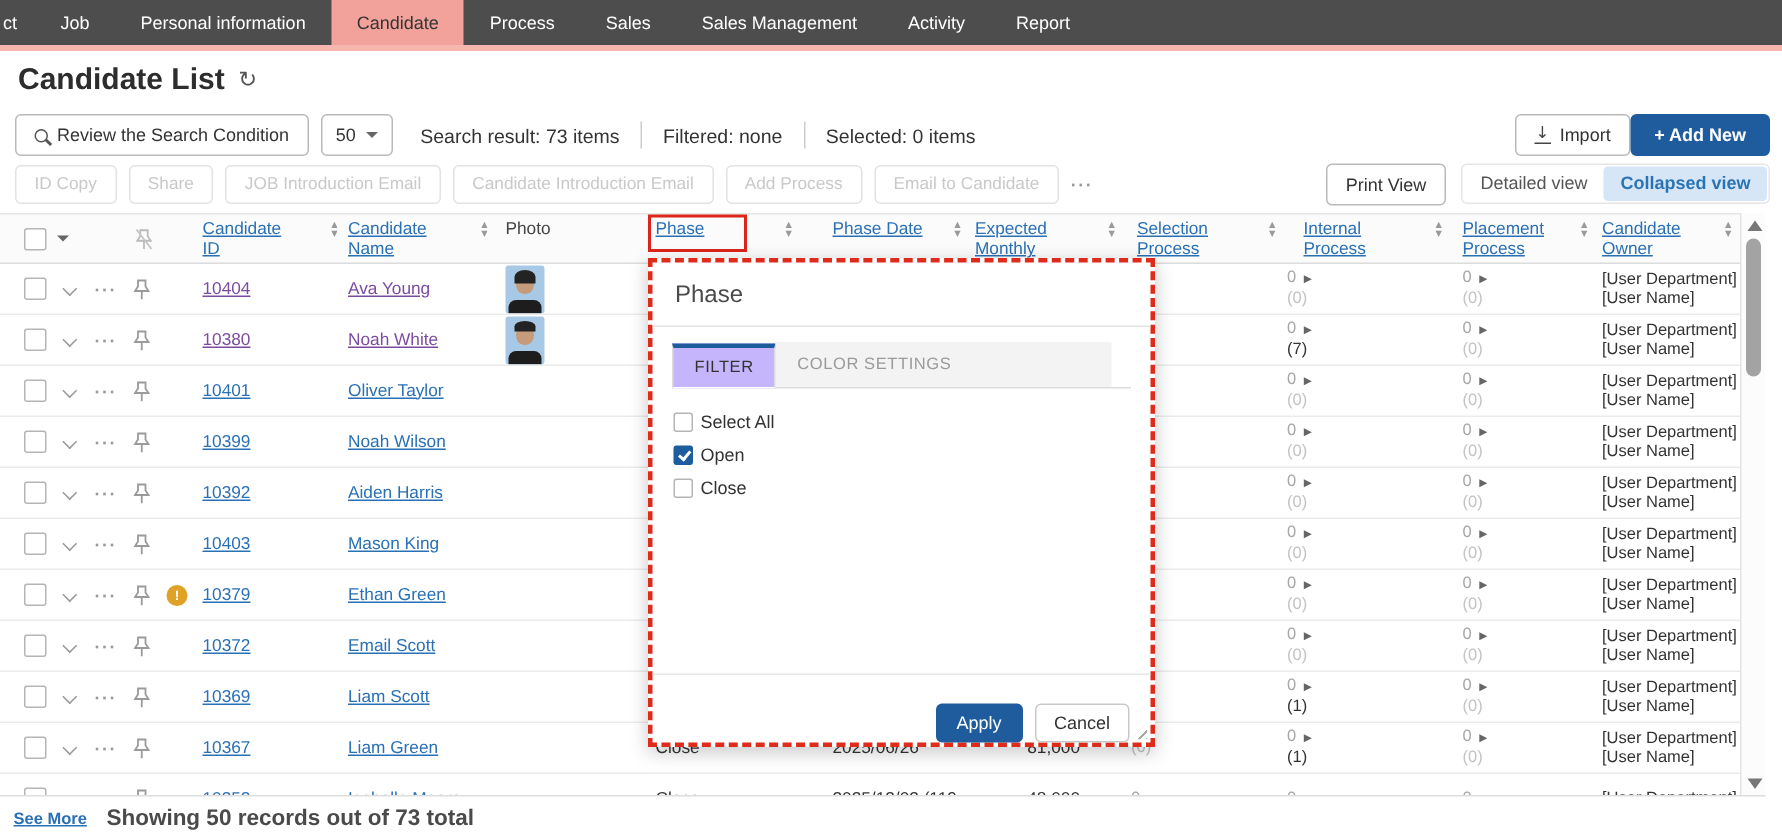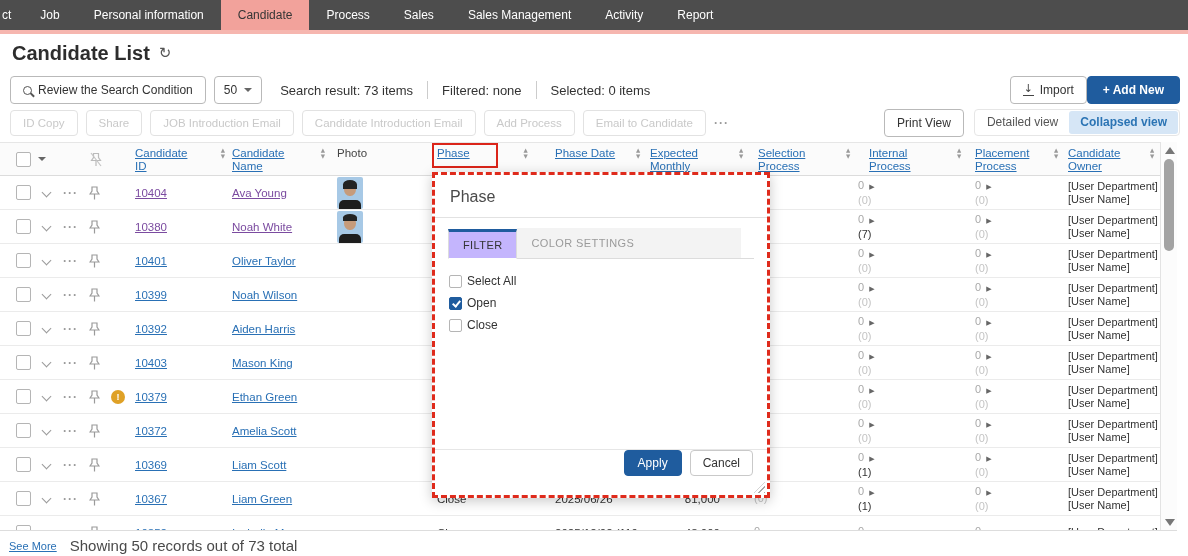--- a/index.html
+++ b/index.html
@@ -96,40 +96,40 @@
 
   
   .vscroll { position:absolute; left:1160px; top:142px; width:17px; height:389px; background:#fcfcfc; border-left:1px solid #e3e3e3; }
   .sb-up, .sb-down { position:absolute; left:4px; width:0; height:0; border-left:5px solid transparent; border-right:5px solid transparent; cursor:pointer; }
   .sb-up { top:5px; border-bottom:7px solid #777; }
   .sb-down { bottom:5px; border-top:7px solid #777; }
   .sb-thumb { position:absolute; left:3px; top:17px; width:10px; height:92px; background:#a3a3a3; border-radius:6px; cursor:pointer; }
 
   
   .tbl-bottom { position:absolute; left:0; top:530px; width:1177px; border-top:1px solid #ddd; }
-  .footer { position:absolute; left:9px; top:537px; display:flex; align-items:center; gap:13px; }
+  .footer { position:absolute; left:9px; top:537px; display:flex; align-items:center; gap:13px;font-weight:bold; }
   .see-more { font-size:11px; color:#2970b5; text-decoration:underline; cursor:pointer; }
   .showing { font-size:15px; color:#4a4a4a; }
 
   
   .phase-hl { position:absolute; left:432px; top:143px; width:66px; height:25px; border:2px solid #db251a; pointer-events:none; }
 
   
   .popup { position:absolute; left:432px; top:172px; width:338px; height:326px; background:#fff; border:3px dashed #df2b1c; box-shadow:0 3px 12px rgba(0,0,0,.22); z-index:10; }
   .pp-title { font-size:16px; color:#4a4a4a; padding:13px 15px 11px; border-bottom:1px solid #e2e2e2; }
   .pp-tabs { display:flex; align-items:flex-end; margin:10px 13px 0; border-bottom:1px solid #dcdcdc; }
   .pp-tab { height:30px; display:flex; align-items:center; padding:0 14px; font-size:11px; letter-spacing:.4px; cursor:pointer; white-space:nowrap; }
   .pp-tab.active { background:#c4b5fd; border:1px solid #dcdcdc; border-top:3px solid #1f5c9e; border-bottom:1px solid #fff; margin-bottom:-1px; color:#333; font-weight:normal; }
   .pp-tab.inactive { background:#f3f3f3; color:#9a9a9a; flex:0 0 224px; }
   .pp-opts { padding:15px 14px; display:flex; flex-direction:column; gap:8px; }
   .pp-opt { display:flex; align-items:flex-end; gap:5px; }
   .pp-opt .ckb { width:13px; height:13px; }
   .pp-opt .ckb.checked::after { width:3px; height:6px; margin:1px 0 0 4px; }
   .pp-opt-label { font-size:12px; color:#333; }
-  .pp-footer { position:absolute; left:0; right:0; bottom:0; height:46px; border-top:1px solid #e6e6e6; display:flex; align-items:flex-start; justify-content:flex-end; gap:8px; padding-right:14px; }
+  .pp-footer { position:absolute; left:0; right:0; bottom:0; height:46px; border-top:1px solid #e6e6e6; display:flex; align-items:flex-end; justify-content:flex-end; gap:8px; padding-right:14px; }
   .pp-apply { background:#1f5c9e; border-color:#1f5c9e; color:#fff; height:26px; padding:0 13px; font-size:12px; }
   .pp-cancel { height:26px; padding:0 12px; font-size:12px; border-color:#c9c9c9; }
   .pp-resize { position:absolute; right:2px; bottom:2px; width:11px; height:11px; background:repeating-linear-gradient(135deg, transparent 0 2.5px, #a9a9a9 2.5px 4px); clip-path:polygon(100% 0, 100% 100%, 0 100%); cursor:nwse-resize; }
 </style>
 </head>
 <body>
 
 <div class="stage">
 
   <div class="nav">
@@ -563,21 +563,21 @@
                 <path d="M3 1h5v4l2 3H1l2-3z" fill="none" stroke="#9a9a9a" stroke-width="1.2"></path>
                 <line x1="5.5" y1="8" x2="5.5" y2="13.5" stroke="#9a9a9a" stroke-width="1.2"></line>
               </svg>
         </span>
 
       </div>
       <div class="cell col-id">
             <span class="lnk">10372</span>
           </div>
       <div class="cell col-name">
-            <span class="lnk">Amelia Scott</span>
+            <span class="lnk">Email Scott</span>
           </div>
       <div class="cell col-photo">
         
       </div>
       <div class="cell col-phase txt"></div>
       <div class="cell col-date txt"></div>
       <div class="cell col-salary txt salary"></div>
       <div class="cell col-int proc">
         <span class="cnt"></span>
         <span class="sub"></span>

